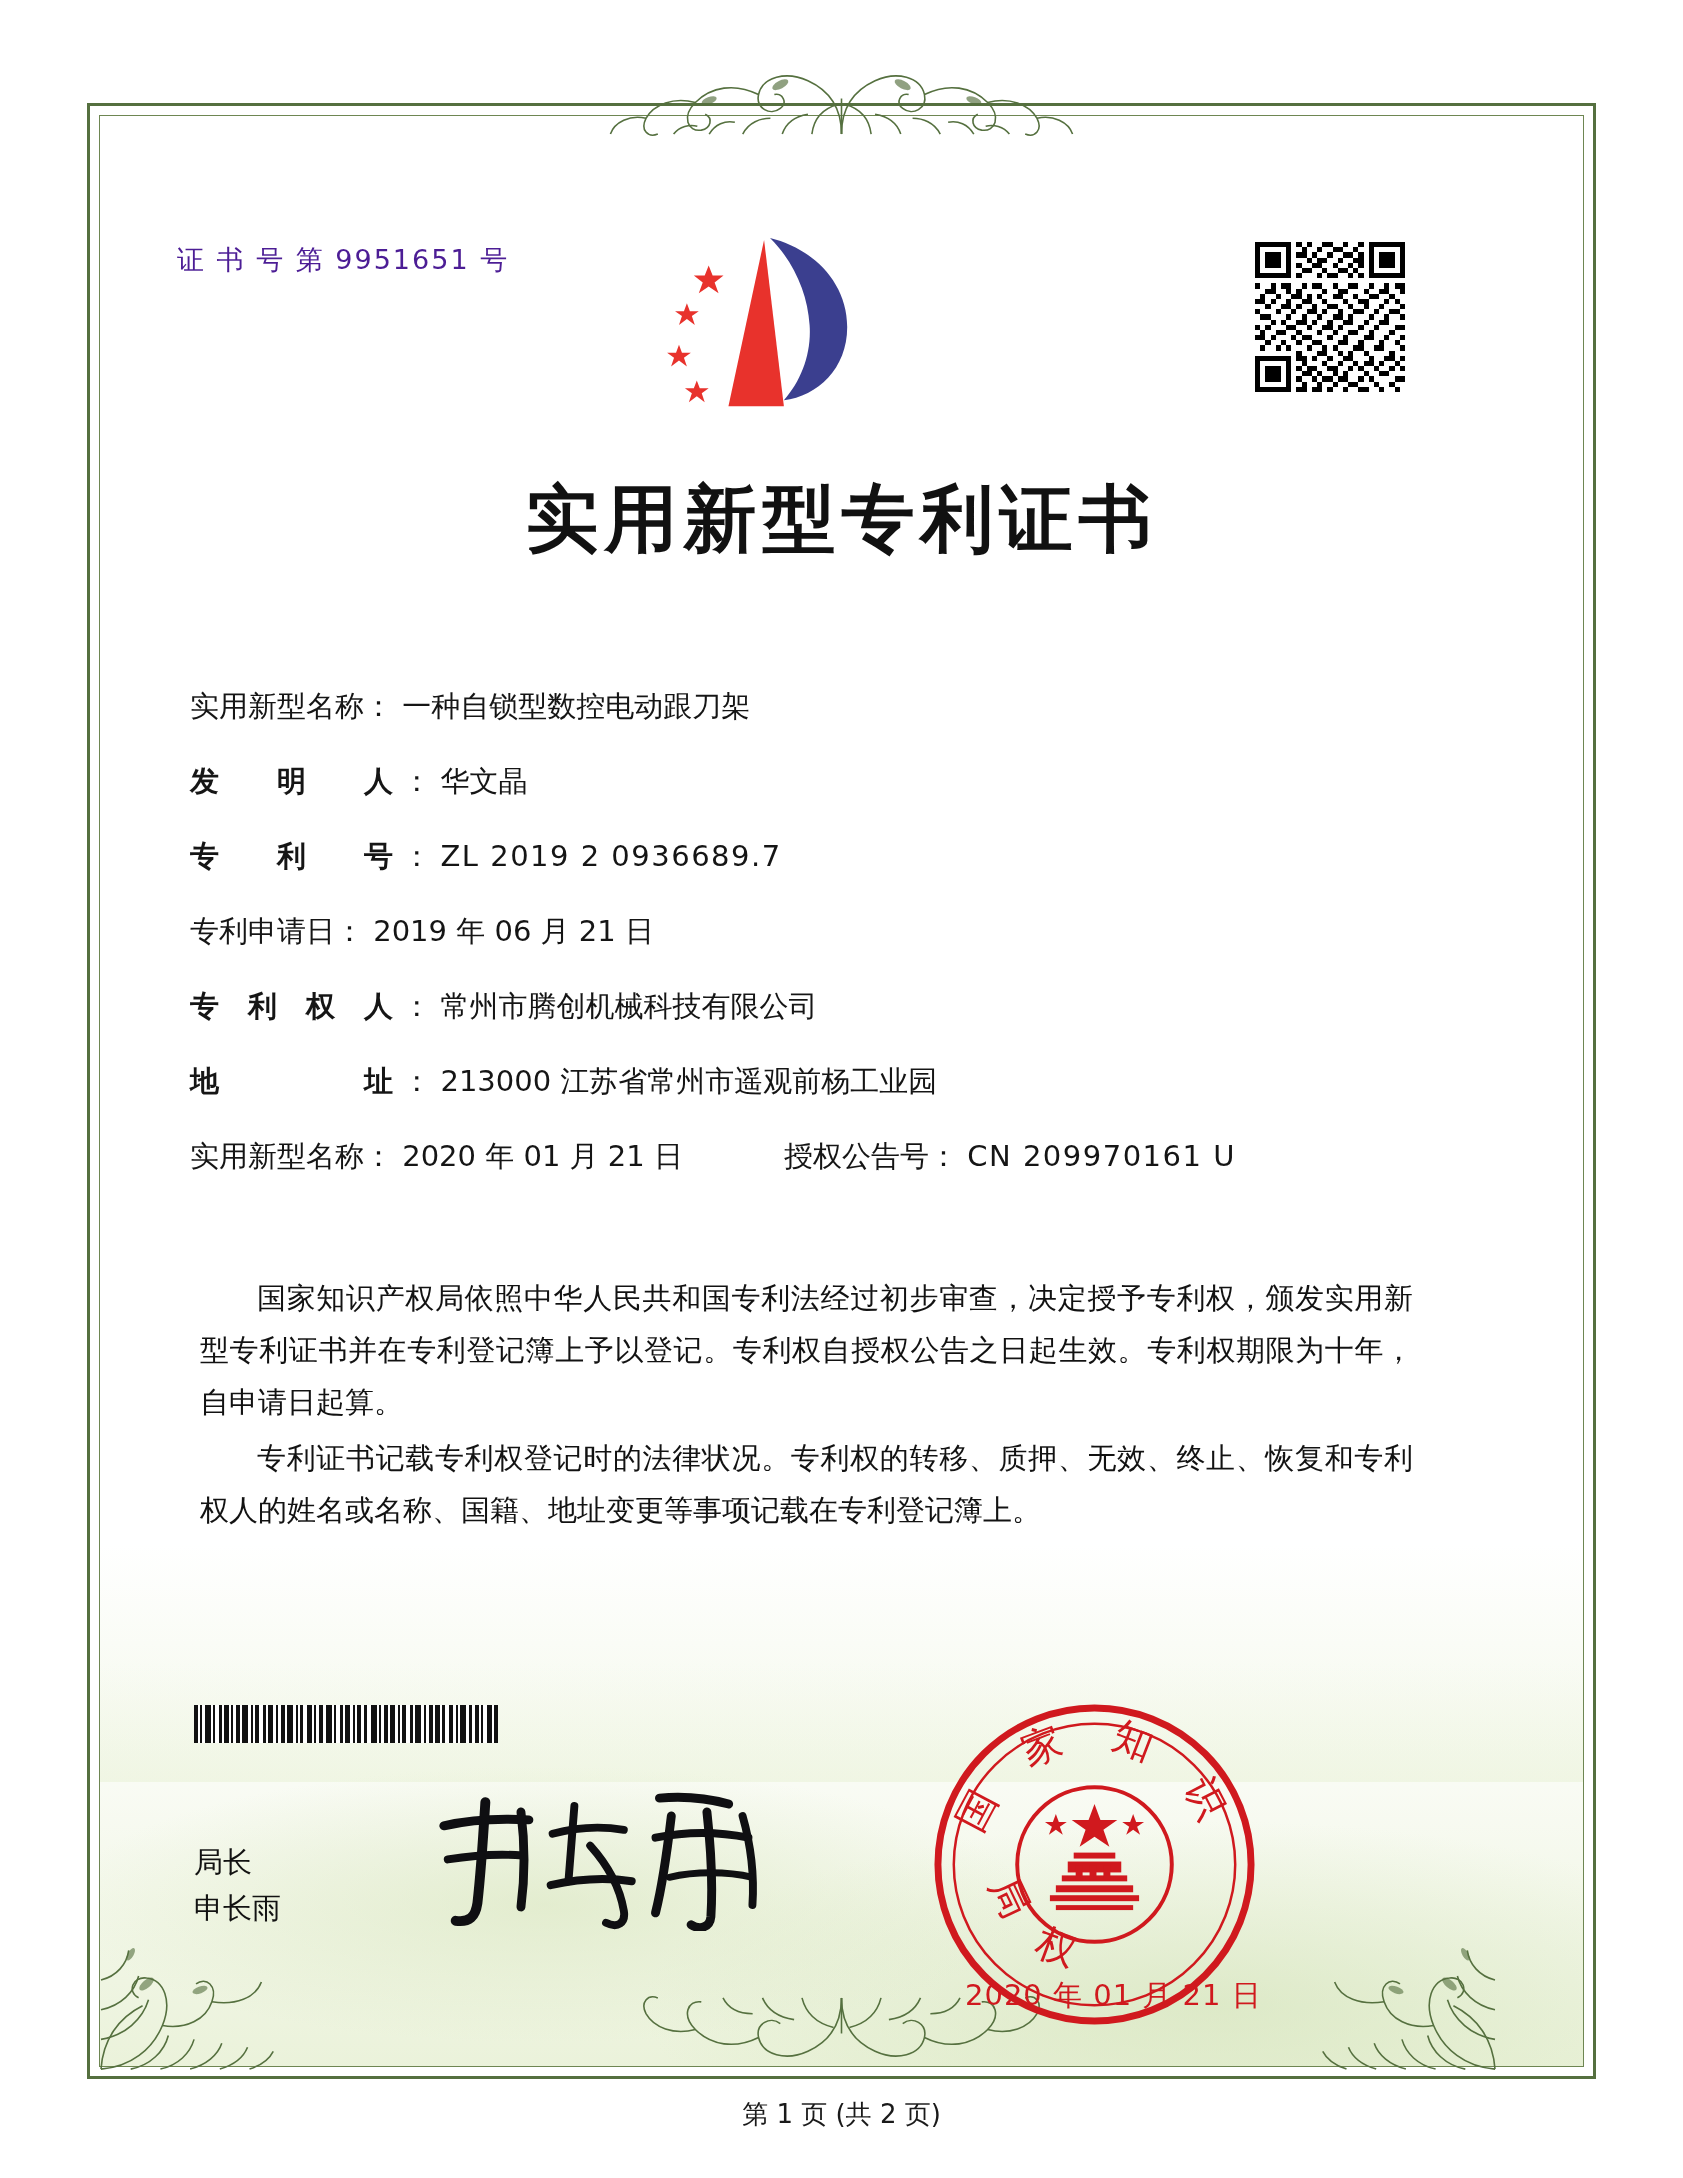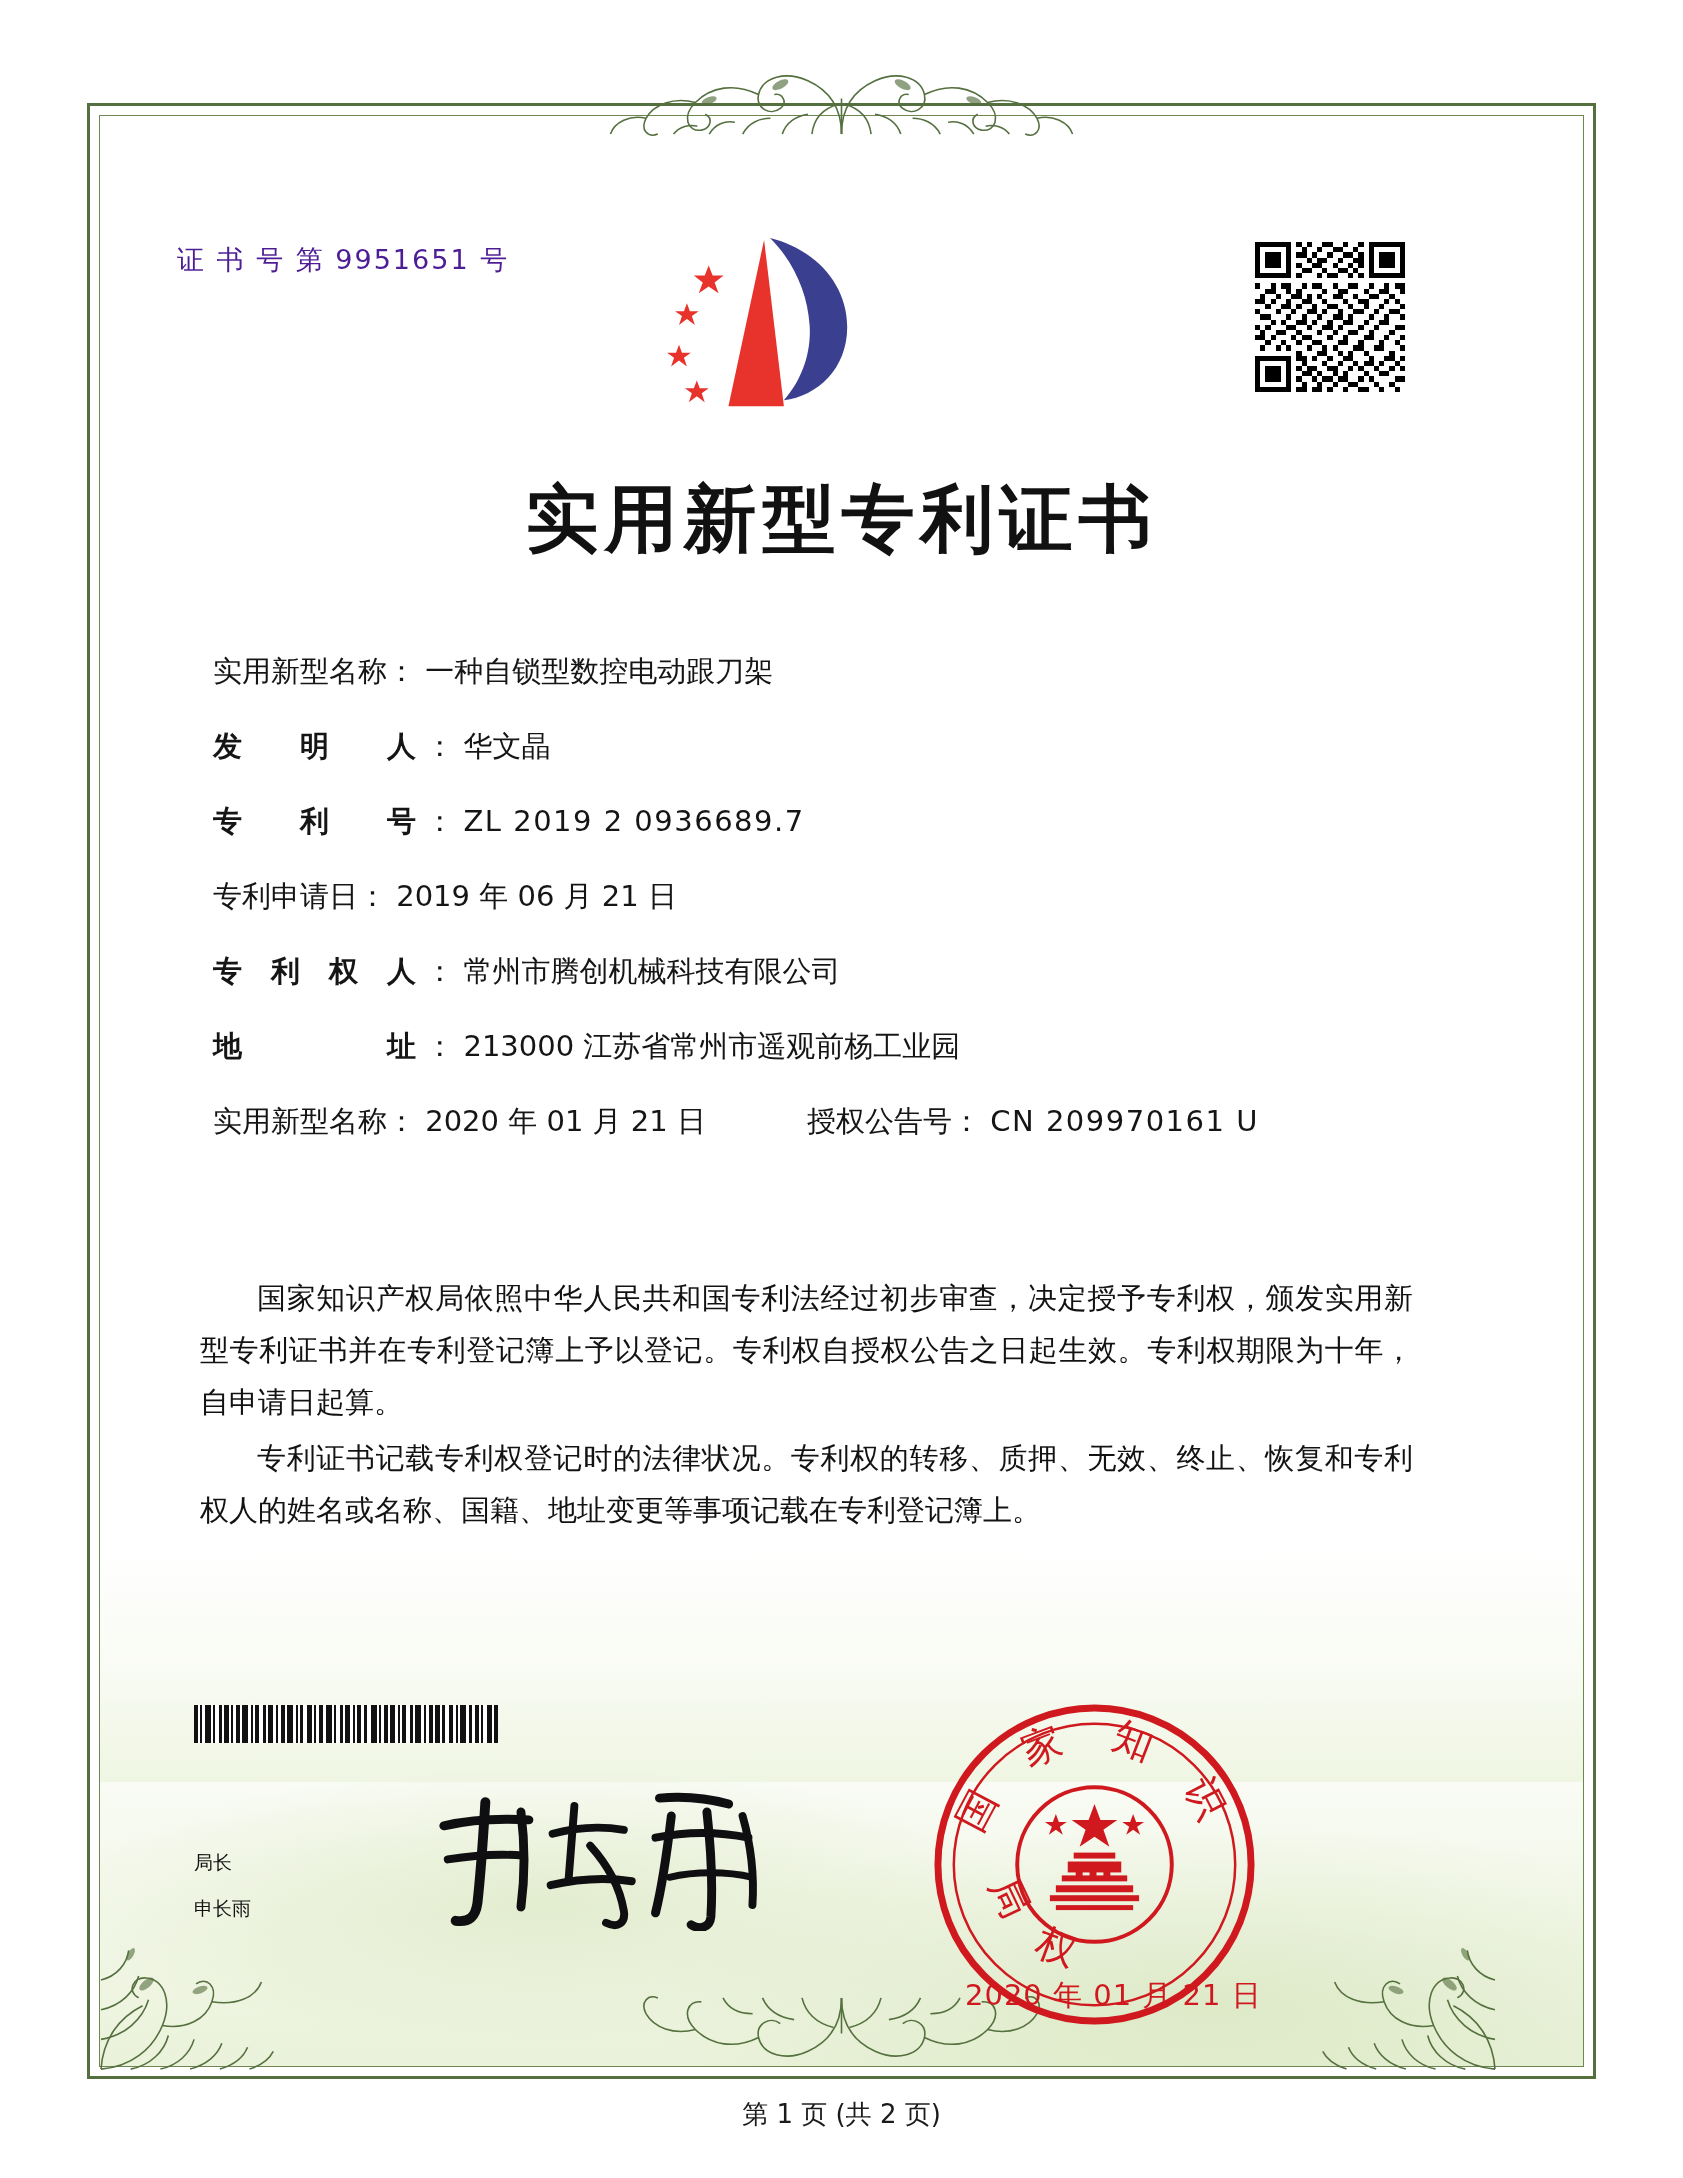--- a/index.html
+++ b/index.html
@@ -105,23 +105,22 @@
     font-size: 73px;
     font-weight: bold;
     letter-spacing: 6px;
     color: #111111;
   }
 
   
   .fields {
     position: absolute;
     left: 190px;
-    top: 652px;
+    top: 687px;
     width: 1238px;
-    margin-left: 23px;
   }
   .field-row {
     position: relative;
     height: 75px;
     font-size: 29px;
     color: #151515;
     white-space: nowrap;
   }
   .field-label {
     display: inline-block;
@@ -183,21 +182,21 @@
     display: block;
     background: #111;
     height: 100%;
   }
 
   
   .sig-label {
     position: absolute;
     left: 194px;
     top: 1839px;
-    font-size: 19px;
+    font-size: 29px;
     line-height: 46px;
     color: #121212;
   }
   .sig-script {
     position: absolute;
     left: 426px;
     top: 1782px;
     width: 366px;
     height: 149px;
   }

